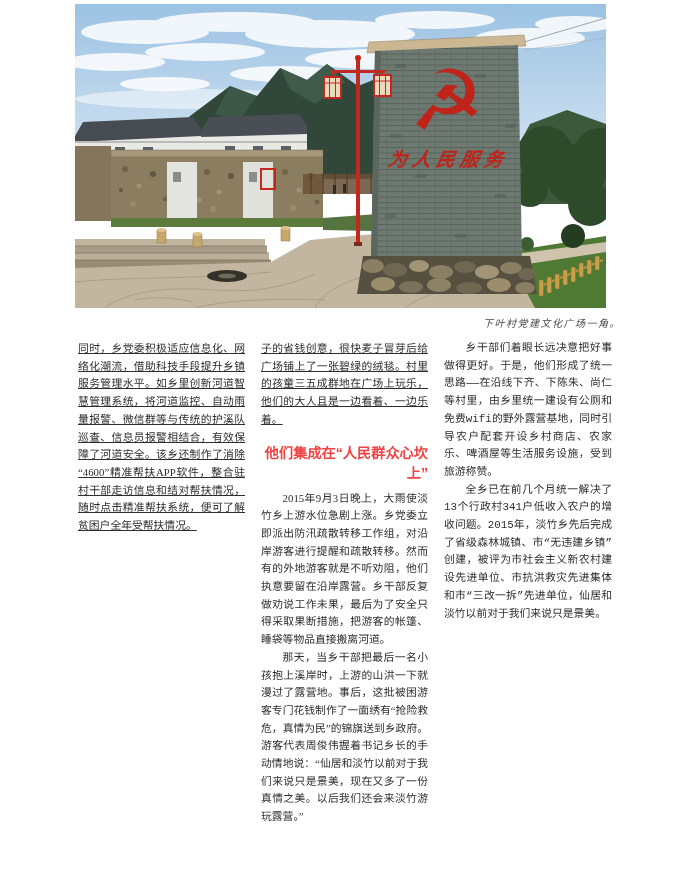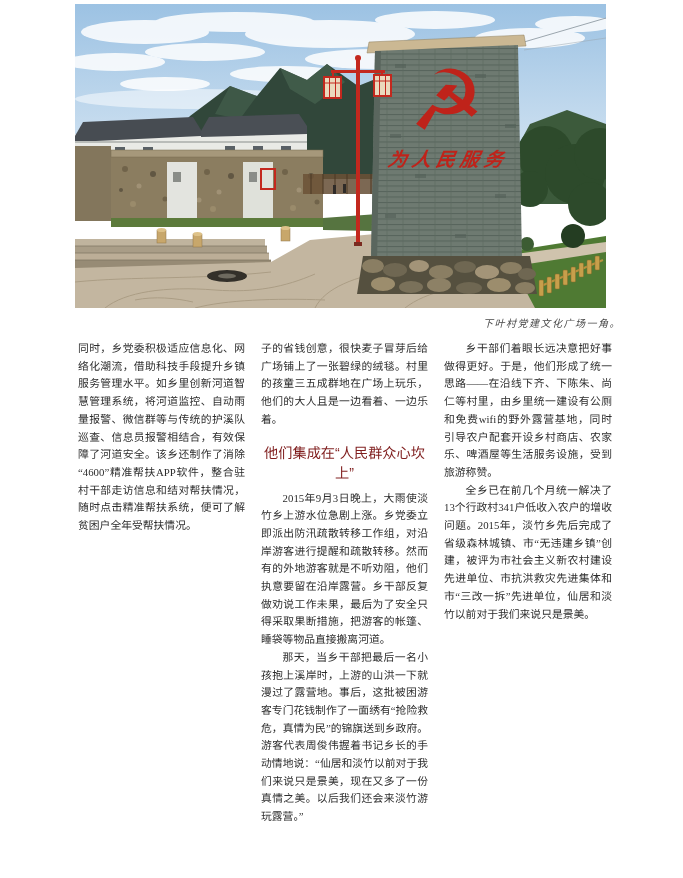--- a/index.html
+++ b/index.html
@@ -6,26 +6,26 @@
   .page{position:relative;width:683px;height:878px;background:#fff;overflow:hidden;
         font-family:"Liberation Serif", serif;}
   .photo{position:absolute;left:75px;top:4px;width:531px;height:304px;}
   .photo svg{display:block;}
   .caption{position:absolute;left:92px;top:315px;width:529px;text-align:right;
            font-size:10px;letter-spacing:1.5px;color:#4a4a4a;font-style:italic;}
   .col{position:absolute;top:340px;width:167px;font-size:10.8px;line-height:17.7px;
        color:#2d2d2d;text-align:justify;}
   .col-1{left:78px;}
   .col-2{left:261px;}
-  .col-3{left:444px;width:168px;}
+  .col-3{left:444px;width:168px;font-family:Liberation Mono, monospace;}
   .col p{margin:0;padding:0;}
   .col p.para{text-indent:2em;}
-  .col p.cont{text-indent:0;}
-  .col h2.heading{font-family:"Liberation Sans", sans-serif;font-size:14.2px;font-weight:normal;
-       color:#7f1d1d;margin:14px 0 7px 0;line-height:20px;text-align:center;text-indent:0;}
+  .col p.cont{text-indent:0;text-decoration:underline;}
+  .col h2.heading{font-family:"Liberation Sans", sans-serif;font-size:14.2px;font-weight:bold;
+       color:#ef4444;margin:14px 0 7px 0;line-height:20px;text-align:right;text-indent:0;}
 </style>
 </head>
 <body>
 
 <div class="page">
 
   <div class="photo">
     <svg viewBox="0 0 531 304" width="531" height="304" xmlns="http://www.w3.org/2000/svg">
       <defs>
         <linearGradient id="skyGrad" x1="0" y1="0" x2="0" y2="1">

